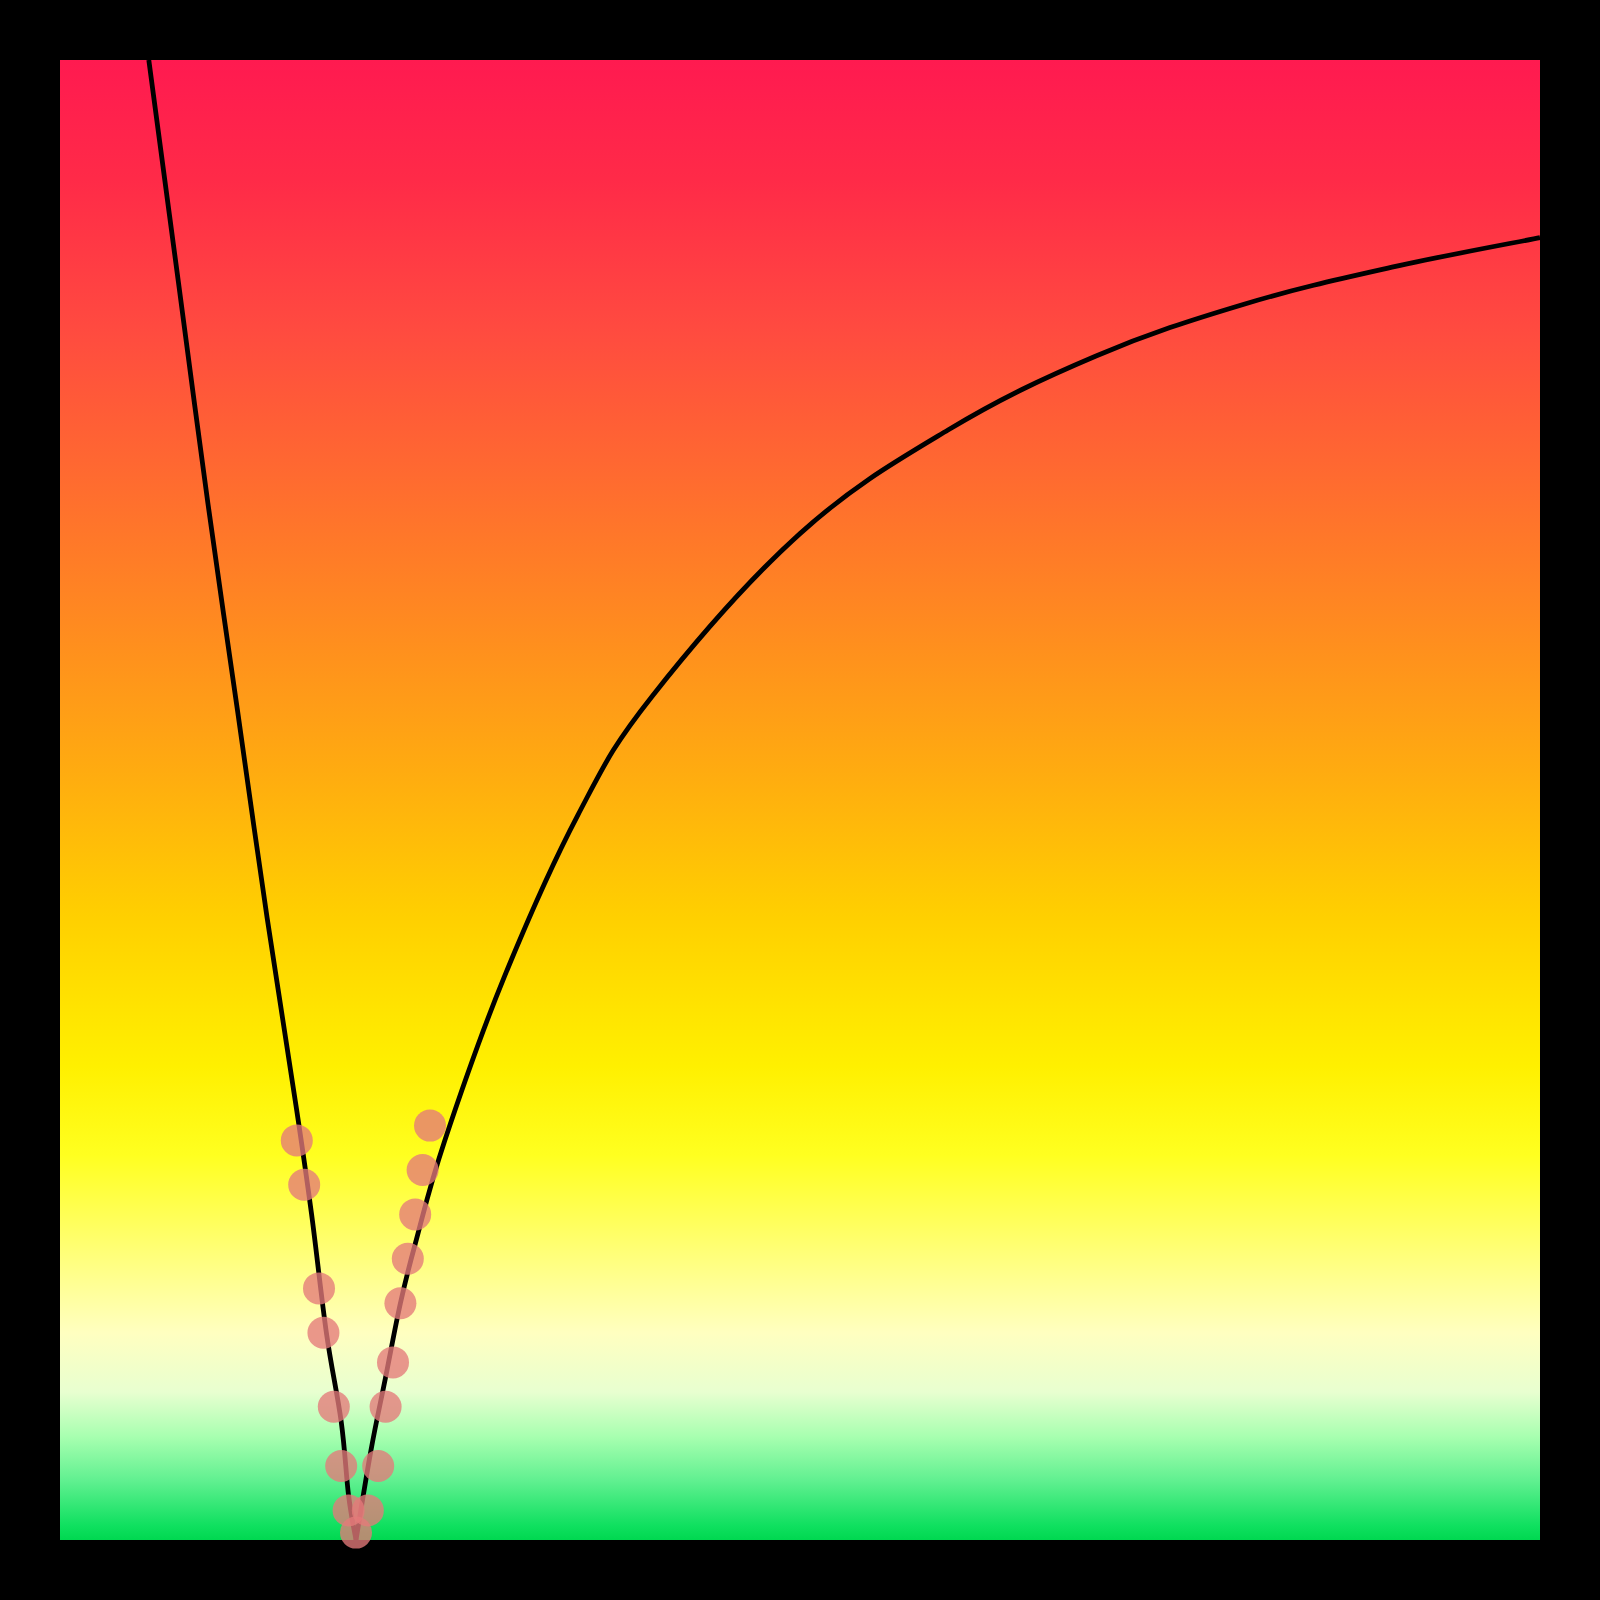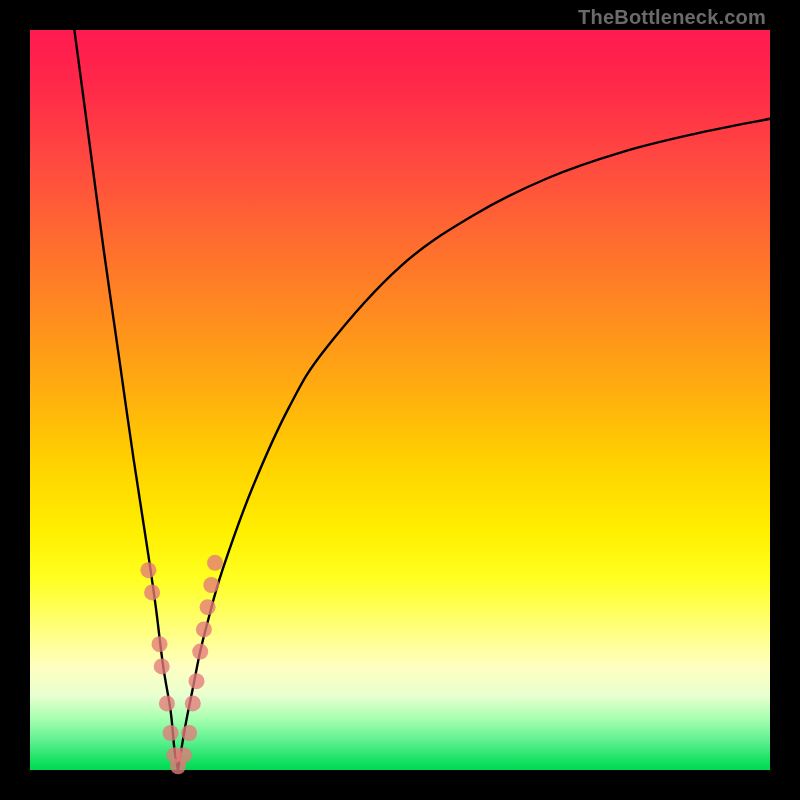--- a/index.html
+++ b/index.html
@@ -26,21 +26,20 @@
 .wm{position:absolute;right:34px;top:6px;font:600 20px Arial,Helvetica,sans-serif;
   color:#6a6a6a;letter-spacing:0.2px}
 svg.curve{position:absolute;left:30px;top:30px;width:740px;height:740px;overflow:visible}
 .pt{fill:#e47a7a;fill-opacity:0.78}
 </style>
 </head>
 <body>
 
 <div class="frame">
   <div class="plot"></div>
-  <div class="wm">TheBottleneck.com</div>
   <svg class="curve" viewBox="0 0 740 740">
     <path id="left-path" fill="none" stroke="#000" stroke-width="2.4" d="M44.40,0.00 C47.06,19.98 53.87,71.04 59.20,111.00 C64.53,150.96 68.67,183.37 74.00,222.00 C79.33,260.63 83.47,288.30 88.80,325.60 C94.13,362.90 98.27,393.24 103.60,429.20 C108.93,465.16 114.40,498.76 118.40,525.40 C122.40,552.04 123.14,557.22 125.80,577.20 C128.46,597.18 130.54,617.75 133.20,636.40 C135.86,655.05 138.60,666.15 140.60,680.80 C142.60,695.45 142.97,707.14 144.30,717.80 C145.63,728.46 147.33,736.00 148.00,740.00"></path>
     <path id="right-path" fill="none" stroke="#000" stroke-width="2.4" d="M148.00,740.00 C149.33,732.01 152.74,710.25 155.40,695.60 C158.06,680.95 160.14,671.92 162.80,658.60 C165.46,645.28 167.54,633.59 170.20,621.60 C172.86,609.61 173.60,606.65 177.60,592.00 C181.60,577.35 184.41,564.18 192.40,540.20 C200.39,516.22 210.01,488.10 222.00,458.80 C233.99,429.50 245.68,402.71 259.00,377.40 C272.32,352.09 276.02,343.51 296.00,318.20 C315.98,292.89 343.36,260.78 370.00,236.80 C396.64,212.82 417.36,200.98 444.00,185.00 C470.64,169.02 491.36,159.32 518.00,148.00 C544.64,136.68 565.36,130.09 592.00,122.10 C618.64,114.11 639.36,109.59 666.00,103.60 C692.64,97.61 726.68,91.46 740.00,88.80"></path>
     <g id="markers">
         <circle cx="118.40" cy="540.20" r="8" class="pt"></circle>
         <circle cx="122.10" cy="562.40" r="8" class="pt"></circle>
         <circle cx="129.50" cy="614.20" r="8" class="pt"></circle>
         <circle cx="131.72" cy="636.40" r="8" class="pt"></circle>
         <circle cx="136.90" cy="673.40" r="8" class="pt"></circle>
         <circle cx="140.60" cy="703.00" r="8" class="pt"></circle>

